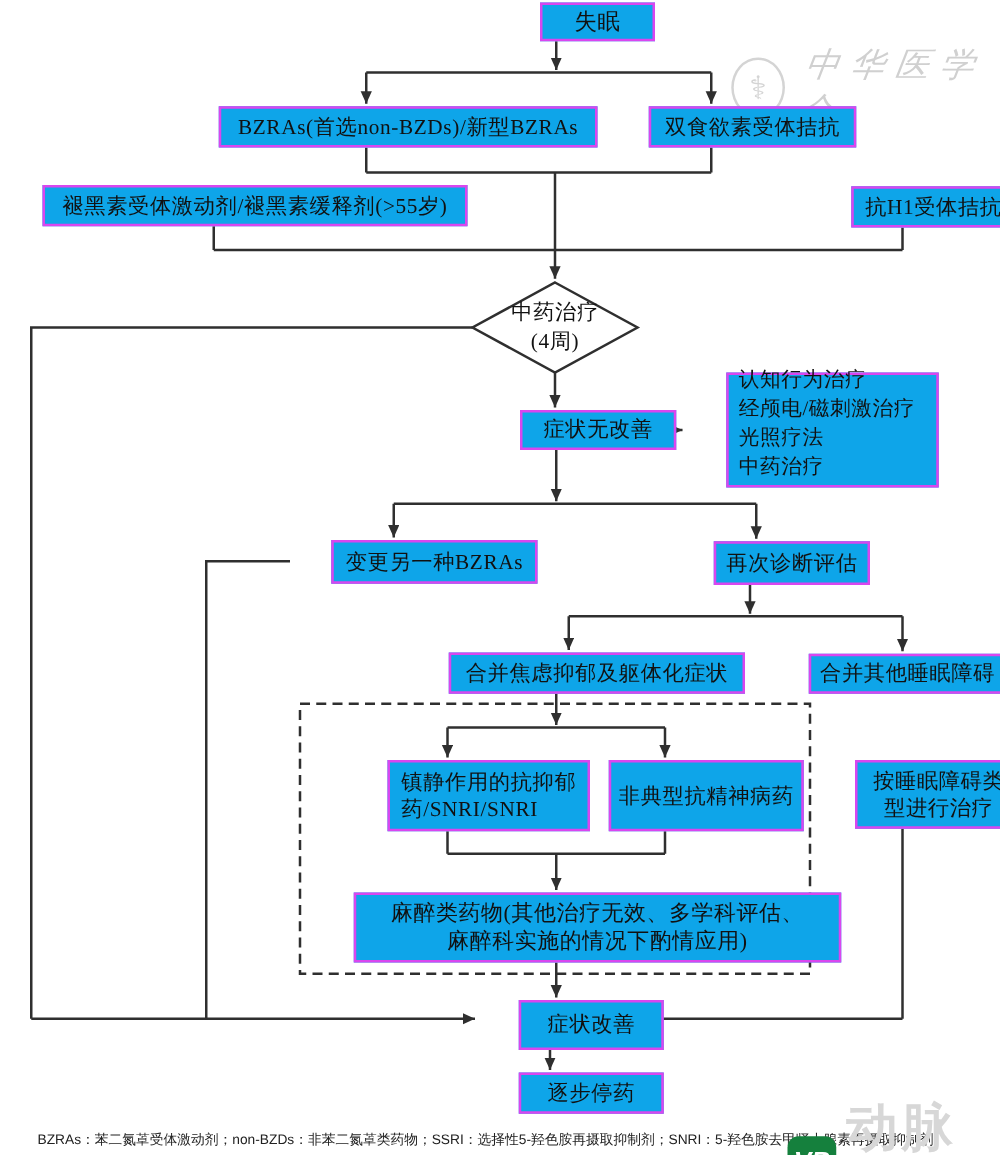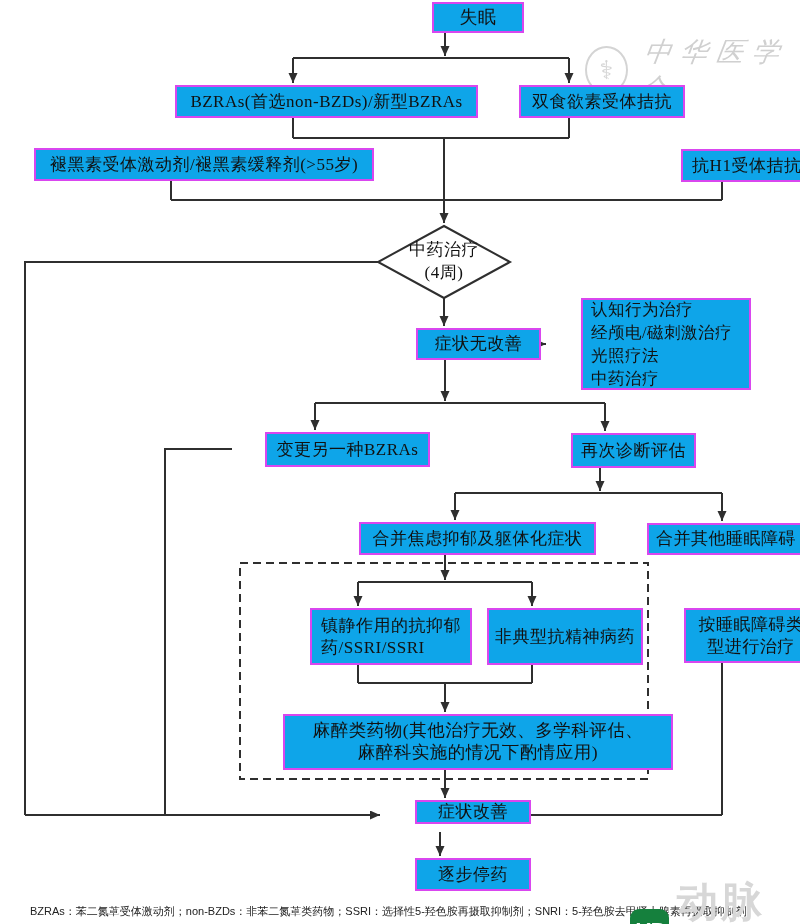--- a/index.html
+++ b/index.html
@@ -7,21 +7,21 @@
     position:relative;width:800px;height:924px;background:#ffffff;overflow:hidden;
     font-family:"Liberation Serif","DejaVu Serif",serif;color:#111;
   }
   .node{
     position:absolute;box-sizing:border-box;background:#0ea5e9;
     border:2px solid #d946ef;display:flex;align-items:center;justify-content:center;
     font-size:17px;text-align:center;line-height:1.25;letter-spacing:0.5px;margin-left:33px;
   }
   .node.thick{border-width:2px;}
   .node.left-text{justify-content:flex-start;text-align:left;}
-  .list-box{flex-direction:column;align-items:flex-start;justify-content:center;
+  .list-box{flex-direction:column;align-items:flex-start;justify-content:flex-end;
     padding:4px 8px;line-height:23px;font-size:16.5px;}
   .diamond-label{
     position:absolute;display:flex;flex-direction:column;align-items:center;justify-content:center;
     font-size:17px;line-height:1.35;text-align:center;letter-spacing:0.5px;
   }
   svg.wires{position:absolute;left:0;top:0;}
   .footnote{
     position:absolute;left:30px;top:904px;width:745px;font-size:11px;color:#222;
     font-family:"Liberation Sans","DejaVu Sans",sans-serif;white-space:nowrap;letter-spacing:0;
   }
@@ -121,29 +121,29 @@
   </div>
 
   <div class="node" style="left:232px;top:432px;width:165px;height:35px;">变更另一种BZRAs</div>
 
   <div class="node" style="left:538px;top:433px;width:125px;height:35px;">再次诊断评估</div>
 
   <div class="node" style="left:326px;top:522px;width:237px;height:33px;">合并焦虑抑郁及躯体化症状</div>
 
   <div class="node" style="left:614px;top:523px;width:158px;height:32px;">合并其他睡眠障碍</div>
 
-  <div class="node left-text" style="left:277px;top:608px;width:162px;height:57px;padding:4px 9px;">镇静作用的抗抑郁药/SSRI/SSRI</div>
+  <div class="node left-text" style="left:277px;top:608px;width:162px;height:57px;padding:4px 9px;">镇静作用的抗抑郁药/SNRI/SNRI</div>
 
   <div class="node" style="left:454px;top:608px;width:156px;height:57px;">非典型抗精神病药</div>
 
   <div class="node" style="left:250px;top:714px;width:390px;height:56px;padding:2px 22px;font-size:17.5px;">麻醉类药物(其他治疗无效、多学科评估、麻醉科实施的情况下酌情应用)</div>
 
   <div class="node" style="left:651px;top:608px;width:134px;height:55px;padding:2px 4px;">按睡眠障碍类型进行治疗</div>
 
-  <div class="node thick" style="left:382px;top:800px;width:116px;height:24px;">症状改善</div>
+  <div class="node thick" style="left:382px;top:800px;width:116px;height:40px;">症状改善</div>
 
   <div class="node thick" style="left:382px;top:858px;width:116px;height:33px;">逐步停药</div>
 
   <div class="footnote">BZRAs：苯二氮䓬受体激动剂；non-BZDs：非苯二氮䓬类药物；SSRI：选择性5-羟色胺再摄取抑制剂；SNRI：5-羟色胺去甲肾上腺素再摄取抑制剂</div>
 
   <div class="vb-logo">
     <div class="vb-badge">VB</div>
     <div class="vb-text">动脉网</div>
   </div>
 

